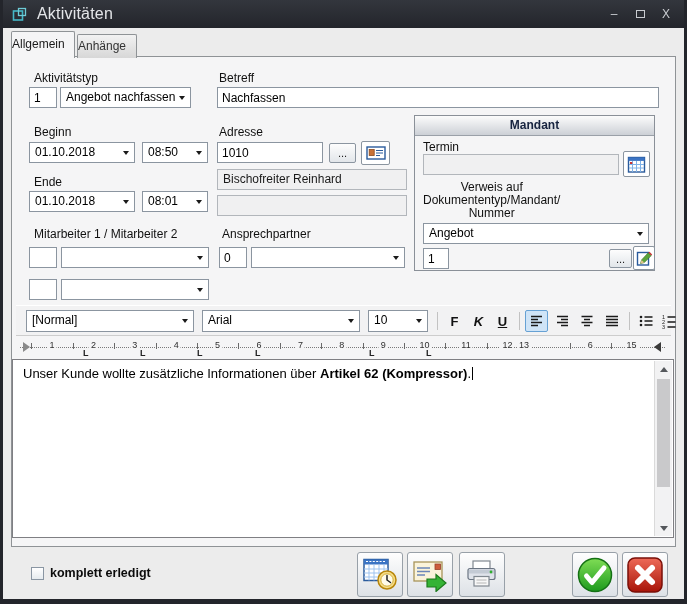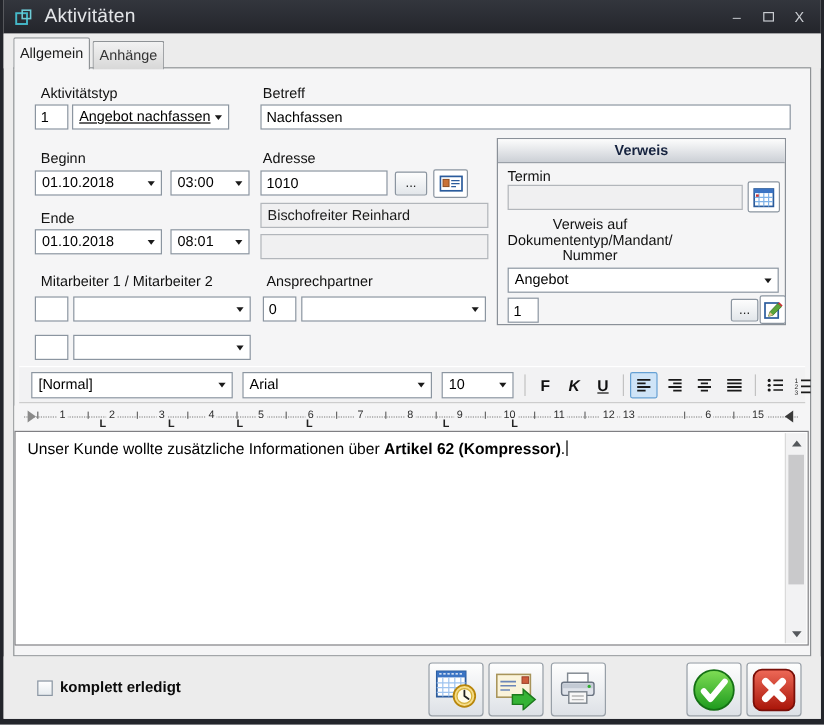--- a/index.html
+++ b/index.html
@@ -10,21 +10,21 @@
   
   .titlebar{position:absolute;left:0;top:0;right:0;height:28px;background:linear-gradient(#33363d,#23252b);display:flex;align-items:center;}
   .title-icon{width:17px;height:17px;margin-left:8px;flex:0 0 auto;}
   .title-text{color:#e4e6e9;font-size:16px;margin-left:9px;letter-spacing:.2px;}
   .win-controls{margin-left:auto;display:flex;align-items:center;gap:10px;margin-right:10px;}
   .win-btn{color:#c9ccd1;font-size:12px;width:16px;text-align:center;cursor:default;line-height:16px;}
   .max-box{width:9px;height:8px;border:1px solid #c9ccd1;display:inline-block;}
 
   
   .tabstrip{position:absolute;left:0;top:28px;right:0;height:29px;background:#ececec;}
-  .tab{position:absolute;font-size:12px;color:#1a1a1a;text-align:center;border:1px solid #8f9396;border-bottom:none;border-radius:2px 2px 0 0;}
+  .tab{position:absolute;font-size:12px;color:#1a1a1a;text-align:left;border:1px solid #8f9396;border-bottom:none;border-radius:2px 2px 0 0;}
   .tab.active{left:8px;top:3px;width:64px;height:27px;line-height:25px;background:#f5f5f6;z-index:3;}
   .tab.inactive{left:74px;top:6px;width:60px;height:24px;line-height:22px;background:linear-gradient(#f2f2f2,#d7d7d7);color:#333;z-index:1;}
 
   
   .panel{position:absolute;left:8px;right:8px;top:56px;height:491px;border:1px solid #8f9396;background:#f5f5f6;}
   .lbl{position:absolute;font-size:12px;color:#101010;white-space:nowrap;}
   .inp{position:absolute;border:1px solid #8b95a0;background:#fff;font-family:"Liberation Sans",sans-serif;font-size:12px;padding:1px 4px;color:#000;}
   .ro{position:absolute;border:1px solid #b2b6bb;background:#f0f0f1;font-size:12px;padding:2px 5px;color:#1a1a1a;}
   .combo{position:absolute;border:1px solid #8b95a0;background:#fff;font-size:12px;color:#000;padding:2px 16px 2px 5px;overflow:hidden;white-space:nowrap;}
   .combo .arrow{position:absolute;right:5px;top:50%;margin-top:-2px;width:0;height:0;border-left:3.5px solid transparent;border-right:3.5px solid transparent;border-top:4.5px solid #1a1a1a;}
@@ -92,35 +92,35 @@
 
     <div class="tabstrip">
       <div class="tab active">Allgemein</div>
       <div class="tab inactive">Anhänge</div>
     </div>
 
     <div class="panel">
 
       <span class="lbl" style="left:22px;top:14px;">Aktivitätstyp</span>
       <input class="inp" style="left: 17px; top: 30px; width: 28px; height: 21px;" value="1">
-      <div class="combo" style="left:48px;top:30px;width:131px;height:21px;text-decoration:underline;">
+      <div class="combo" style="left:48px;top:30px;width:131px;height:21px;">
         <span>Angebot nachfassen</span>
         <span class="arrow"></span>
       </div>
 
       <span class="lbl" style="left:207px;top:14px;">Betreff</span>
       <input class="inp" style="left: 205px; top: 30px; width: 442px; height: 21px;" value="Nachfassen">
 
       <span class="lbl" style="left:22px;top:68px;">Beginn</span>
       <div class="combo" style="left:17px;top:85px;width:106px;height:21px;">
         <span>01.10.2018</span>
         <span class="arrow"></span>
       </div>
       <div class="combo" style="left:130px;top:85px;width:66px;height:21px;">
-        <span>03:00</span>
+        <span>08:50</span>
         <span class="arrow"></span>
       </div>
 
       <span class="lbl" style="left:207px;top:68px;">Adresse</span>
       <input class="inp" style="left: 205px; top: 85px; width: 106px; height: 21px;" value="1010">
       <div class="small-btn" style="left:317px;top:86px;width:27px;height:20px;">...</div>
       <div class="small-btn" style="left:349px;top:84px;width:29px;height:24px;background:#fff;">
         <svg width="20" height="16" viewBox="0 0 20 16">
           <rect x="1" y="2" width="18" height="12" fill="#ffffff" stroke="#2a5b9c" stroke-width="1.4"></rect>
           <rect x="3.2" y="4.5" width="5" height="6" fill="#c87137" stroke="#8a4a1f" stroke-width="0.8"></rect>
@@ -157,21 +157,21 @@
       </div>
 
       <span class="lbl" style="left:210px;top:170px;">Ansprechpartner</span>
       <input class="inp" style="left: 207px; top: 190px; width: 28px; height: 21px;" value="0">
       <div class="combo" style="left:239px;top:190px;width:154px;height:21px;">
         <span></span>
         <span class="arrow"></span>
       </div>
 
       <div class="verweis-box">
-        <div class="verweis-head">Verweis</div>
+        <div class="verweis-head">Mandant</div>
         <span class="lbl" style="left:8px;top:24px;">Termin</span>
         <input class="inp" style="left: 8px; top: 38px; width: 196px; height: 21px; background: rgb(240, 240, 241); border-color: rgb(178, 182, 187);" disabled="">
         <div class="small-btn" style="left:208px;top:35px;width:27px;height:26px;background:#fff;">
           <svg width="19" height="19" viewBox="0 0 19 19">
             <rect x="1.5" y="2.5" width="16" height="14.5" fill="#ffffff" stroke="#2a5b9c" stroke-width="1.4"></rect>
             <rect x="1.5" y="2.5" width="16" height="3.4" fill="#3b74c4"></rect>
             <path d="M5.5 6 v11 M9.5 6 v11 M13.5 6 v11 M2 9.5 h15 M2 13 h15" stroke="#7fb2e8" stroke-width="1"></path>
             <rect x="3" y="7" width="2.3" height="2" fill="#c83232"></rect>
           </svg>
         </div>

